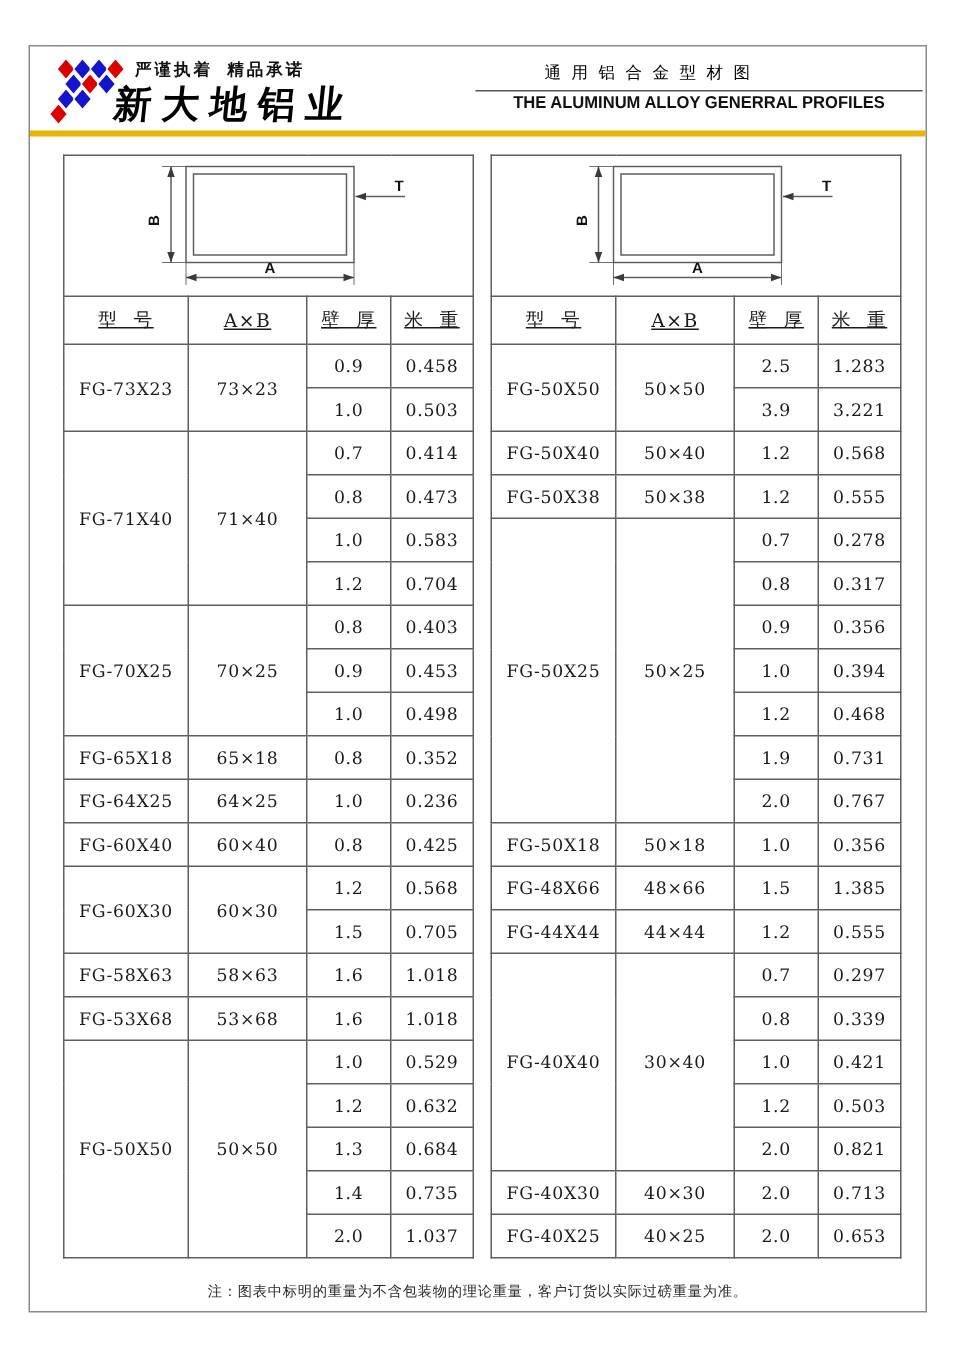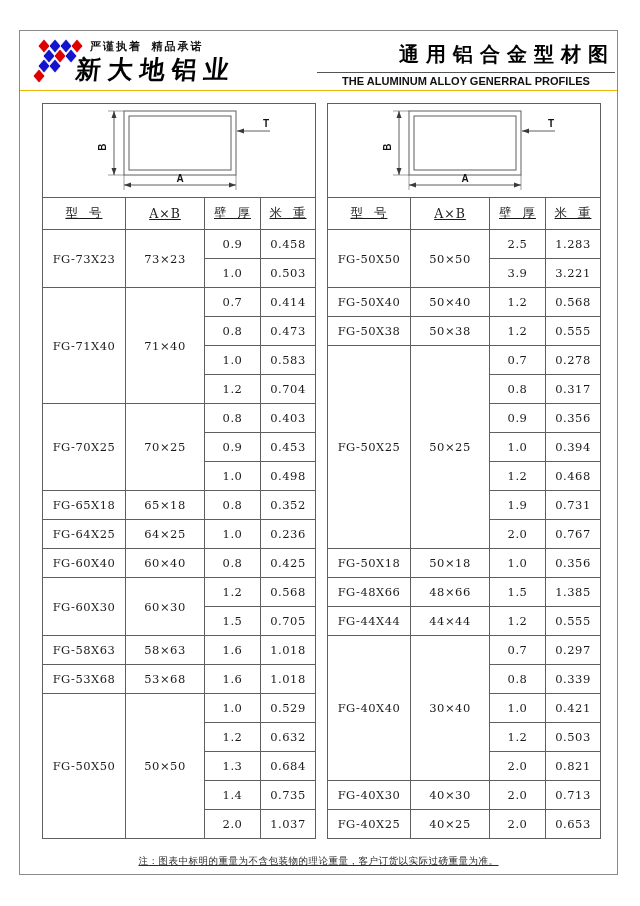--- a/index.html
+++ b/index.html
@@ -9,38 +9,38 @@
     position:relative; overflow:hidden;
   }
   .page { position:absolute; left:0; top:0; width:640px; height:906px; background:#fff; }
   .frame {
     position:absolute; left:19px; top:30px; width:599px; height:845px;
     border:1px solid #8a8a8a; background:#fff;
   }
   
   .header {
     position:absolute; left:0; top:0; width:100%; height:60px;
-    border-bottom:1px solid #eab308;
+    border-bottom:4px solid #eab308;
   }
   .logo { position:absolute; left:12px; top:7px; }
   .slogan {
     position:absolute; left:70px; top:8px;
     font-size:11px; font-weight:bold; letter-spacing:2px; color:#111;
     font-family:"Liberation Serif", serif; white-space:pre;
   }
   .company {
     position:absolute; left:56px; top:22px;
     font-size:25px; font-weight:bold; letter-spacing:7px; color:#000;
     font-family:"Liberation Serif", serif;
     transform:skewX(-6deg);
   }
   .header-right { position:absolute; right:2px; top:10px; width:298px; }
   .title-cn {
-    font-size:20px; font-weight:bold; letter-spacing:7px; color:#000;
-    text-align:right; padding-left:46px; white-space:nowrap;
+    font-size:11px; font-weight:normal; letter-spacing:7px; color:#000;
+    text-align:left; padding-left:46px; white-space:nowrap;
   }
   .title-divider { border-top:1px solid #555; margin:4px 0 2px 0; }
   .title-en {
     font-size:11.5px; font-weight:bold; color:#111; text-align:center;
     font-family:"Liberation Sans", sans-serif;
     transform:scaleX(0.96); transform-origin:center; white-space:nowrap;
   }
   
   .profile-table {
     position:absolute; border-collapse:collapse; table-layout:fixed;
@@ -55,21 +55,20 @@
   }
   .diagram-cell { height:92px; }
   .header-row th { height:32px; font-size:12.5px; white-space:pre; letter-spacing:1px;text-decoration:underline; }
   tbody td { height:29px; letter-spacing:0.5px; }
   .model-cell { font-size:11px; }
   
   .footer-note { position:absolute; left:0; bottom:6px; width:100%; text-align:center; }
   .note-cn {
     font-size:9.5px; color:#2a2a2a; letter-spacing:0.5px;
     font-family:"Liberation Serif", serif;
-    text-decoration:underline;
   }
   .note-en {
     font-size:9.5px; color:#333; letter-spacing:1px; word-spacing:4px;
     font-family:"DejaVu Sans Mono", monospace; margin-top:1px;
     transform:scaleY(0.95);
   }
   svg text { font-family:"Liberation Sans", sans-serif; }
 </style>
 </head>
 <body>

